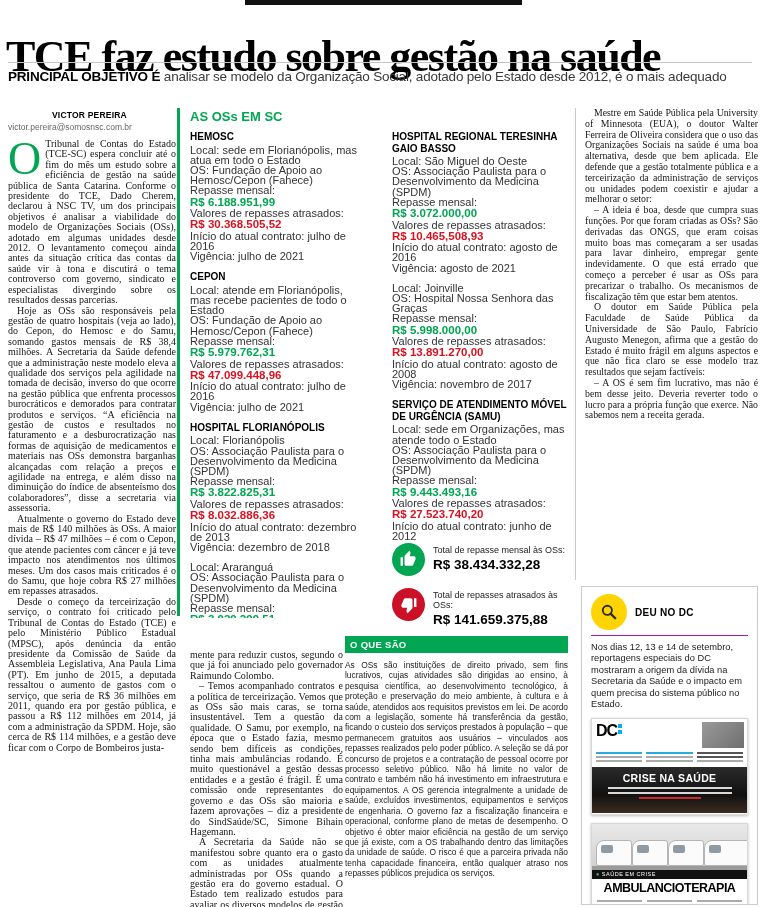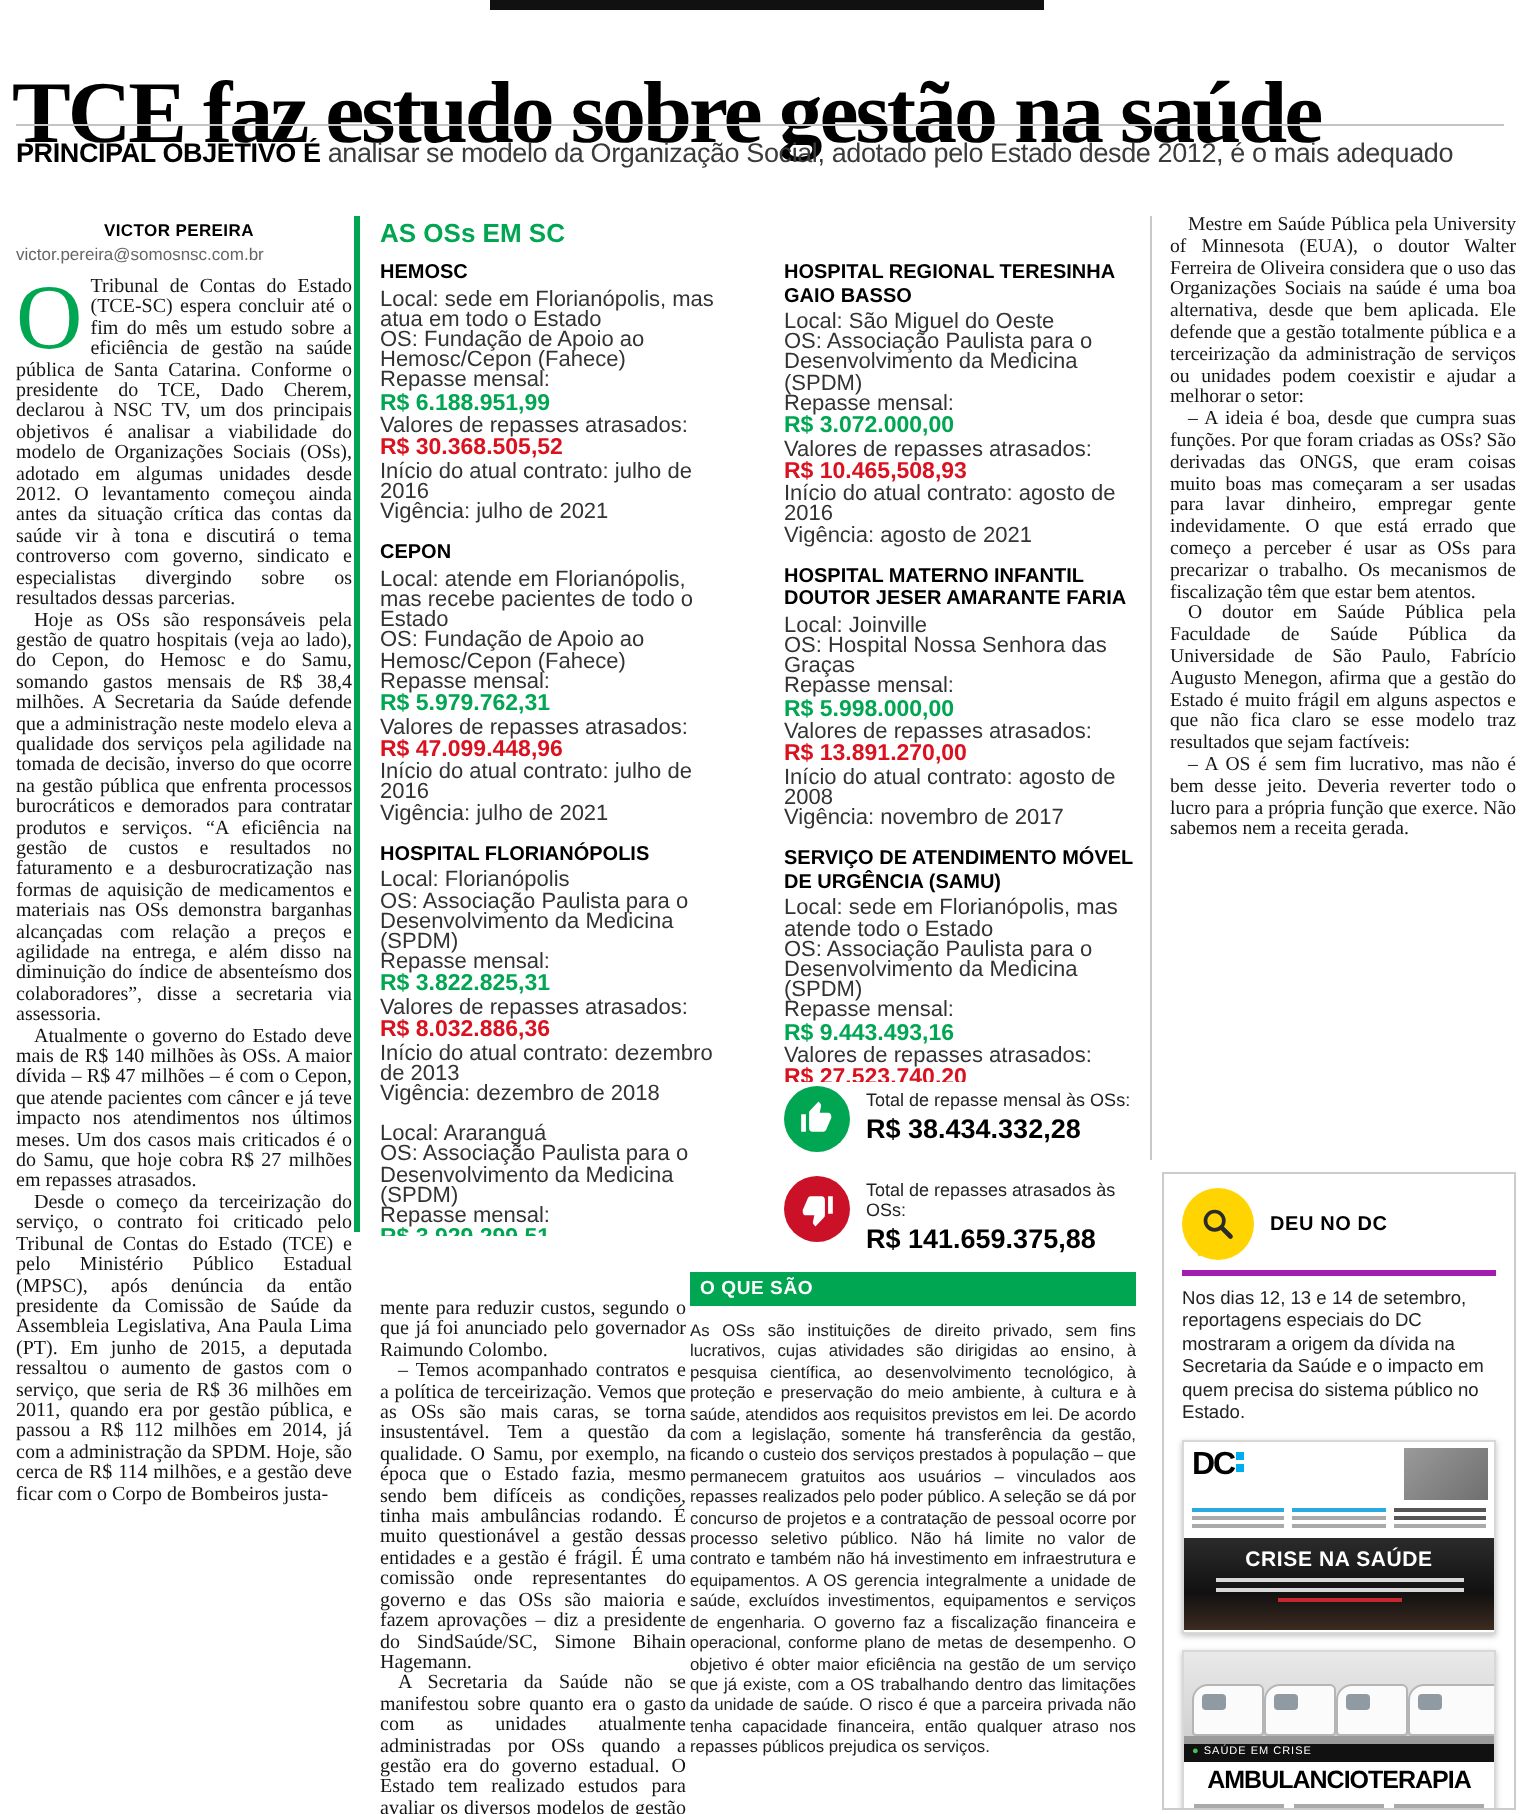--- a/index.html
+++ b/index.html
@@ -57,21 +57,21 @@
   .vline-gray{position:absolute;left:575px;top:108px;width:1px;height:472px;background:#c9c9c9;}
   .col4{position:absolute;left:585px;top:108px;width:173px;height:478px;overflow:hidden;}
   .sb-title{font-family:"Liberation Serif",serif;font-weight:bold;font-size:23px;
             line-height:24px;letter-spacing:-0.6px;color:#000;margin:0 0 10px 0;}
   .sb-body{font-family:"Liberation Serif",serif;font-size:9.8px;line-height:10.8px;
            text-align:justify;color:#151515;}
   .sb-body p{margin:0;text-indent:9px;}
   
   .deu{position:absolute;left:581px;top:586px;width:177px;height:319px;
        border:1px solid #ccc;box-sizing:border-box;padding:7px 9px;overflow:hidden;}
-  .deu-head{display:flex;align-items:center;border-bottom:3px solid #a21caf;padding-bottom:5px;}
+  .deu-head{display:flex;align-items:center;border-bottom:1px solid #a21caf;padding-bottom:5px;}
   .dicon{width:36px;height:36px;border-radius:50%;background:#ffd400;position:relative;
          display:flex;align-items:center;justify-content:center;flex:0 0 36px;margin-right:8px;}
   .dicon:after{content:'';position:absolute;left:1px;bottom:-5px;width:0;height:0;
          border:7px solid transparent;border-top-color:#ffd400;transform:rotate(40deg);}
   .dicon svg{width:20px;height:20px;}
   .deu-title{font-size:10px;font-weight:bold;color:#000;letter-spacing:.3px;}
   .deu-body{font-size:9.3px;line-height:11.4px;color:#222;margin-top:6px;}
   
   .thumb{border:1px solid #d8d8d8;box-shadow:0 1px 3px rgba(0,0,0,.25);margin-top:8px;
          background:#fff;overflow:hidden;}
@@ -185,33 +185,32 @@
       <div class="entry-line">Local: São Miguel do Oeste</div>
       <div class="entry-line">OS: Associação Paulista para o Desenvolvimento da Medicina (SPDM)</div>
       <div class="entry-line">Repasse mensal:</div>
       <div class="money green">R$ 3.072.000,00</div>
       <div class="entry-line">Valores de repasses atrasados:</div>
       <div class="money red">R$ 10.465,508,93</div>
       <div class="entry-line">Início do atual contrato: agosto de 2016</div>
       <div class="entry-line">Vigência: agosto de 2021</div>
     </div>
     <div class="entry">
-      <div class="entry-name">HOSPITAL MATERNO INFANTIL DOUTOR JESER AMARANTE FARIA</div>
       <div class="entry-line">Local: Joinville</div>
       <div class="entry-line">OS: Hospital Nossa Senhora das Graças</div>
       <div class="entry-line">Repasse mensal:</div>
       <div class="money green">R$ 5.998.000,00</div>
       <div class="entry-line">Valores de repasses atrasados:</div>
       <div class="money red">R$ 13.891.270,00</div>
       <div class="entry-line">Início do atual contrato: agosto de 2008</div>
       <div class="entry-line">Vigência: novembro de 2017</div>
     </div>
     <div class="entry">
       <div class="entry-name">SERVIÇO DE ATENDIMENTO MÓVEL DE URGÊNCIA (SAMU)</div>
-      <div class="entry-line">Local: sede em Florianópolis, mas atende todo o Estado</div>
+      <div class="entry-line">Local: sede em Organizações, mas atende todo o Estado</div>
       <div class="entry-line">OS: Associação Paulista para o Desenvolvimento da Medicina (SPDM)</div>
       <div class="entry-line">Repasse mensal:</div>
       <div class="money green">R$ 9.443.493,16</div>
       <div class="entry-line">Valores de repasses atrasados:</div>
       <div class="money red">R$ 27.523.740,20</div>
       <div class="entry-line">Início do atual contrato: junho de 2012</div>
       <div class="entry-line">Vigência: dezembro de 2017</div>
     </div>
   </div>
 

